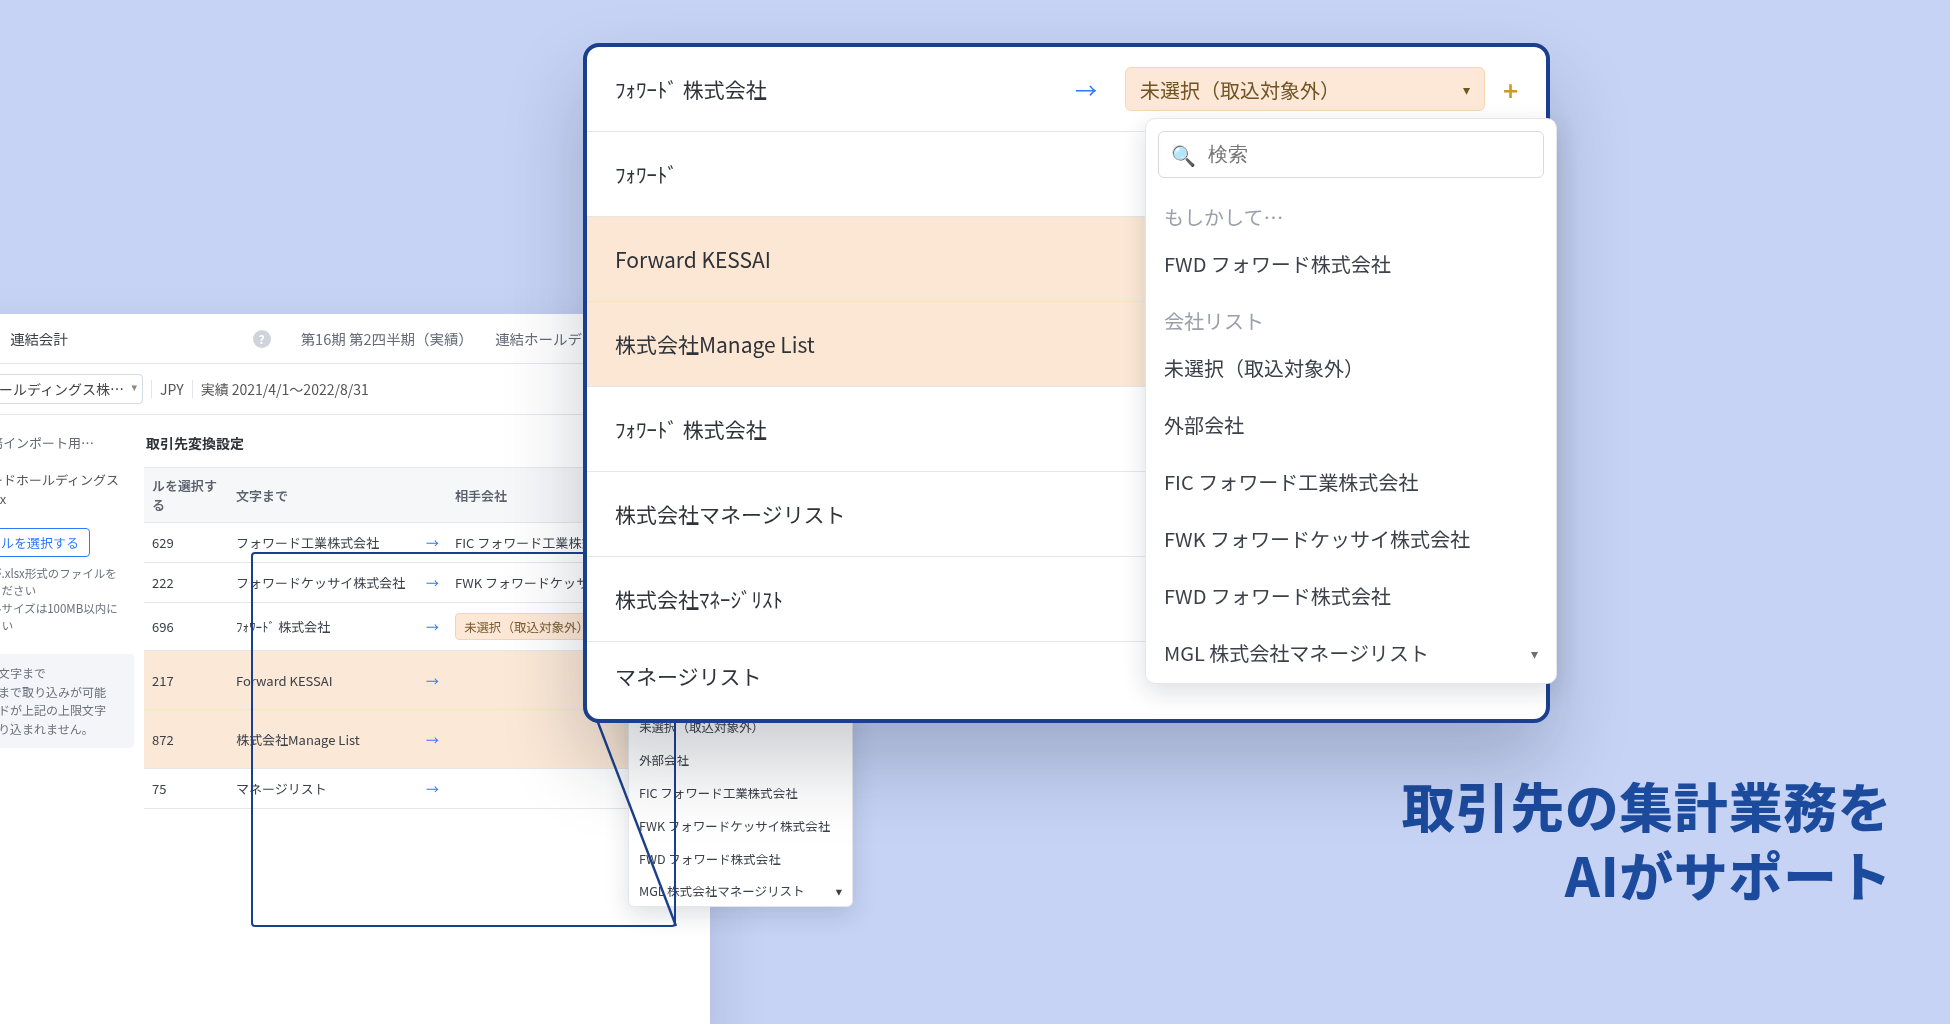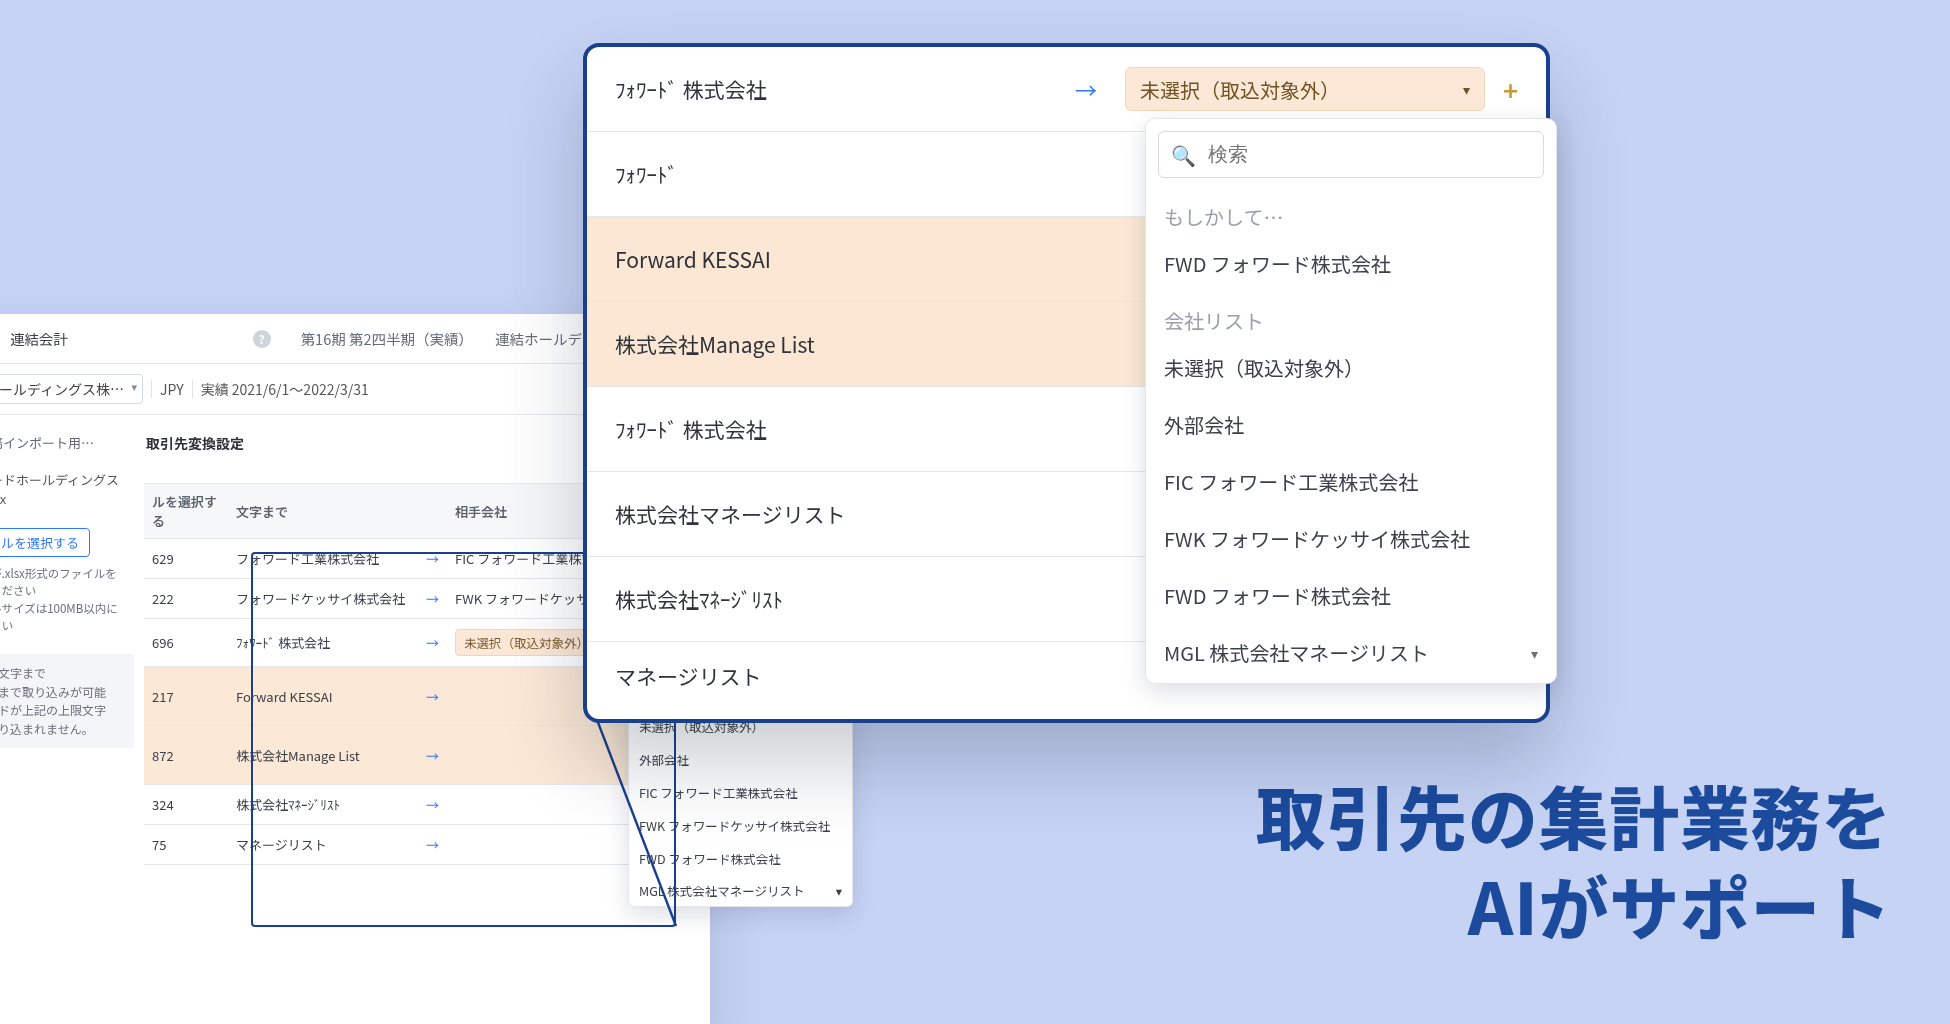--- a/index.html
+++ b/index.html
@@ -82,21 +82,21 @@
   }
   .bgcard .leftcol .hint{
     background:#f4f5f8;border-radius:4px;padding:10px 8px;color:#6b707c;
     font-size:12px;line-height:1.55;margin-top:12px
   }
 
   .bgcard .main{
     flex:1;padding:18px 0 0 0;position:relative;
   }
   .bgcard .main h3{
-    margin:0 0 30px 2px;font-weight:700;font-size:14px;color:#2f3339
+    margin:0 0 14px 2px;font-weight:700;font-size:14px;color:#2f3339
   }
   .bgcard .addonly{
     display:flex;align-items:center;gap:6px;font-size:12.5px;
     color:#555;position:absolute;right:10px;top:18px
   }
   .bgcard .addonly .cb{
     width:14px;height:14px;border:1.5px solid #9aa2b1;border-radius:3px;background:#fff
   }
   .bgcard table{
     width:100%;border-collapse:collapse;font-size:13px;color:#3c4049
@@ -190,21 +190,21 @@
   }
   .big-dd .ftr .dd{font-size:14px;color:#6b6f76}
 
   
   .connectors{position:absolute;left:0;top:0;pointer-events:none;z-index:5}
 
   
   .headline{
     position:absolute;right:58px;top:770px;text-align:right;
     color:var(--headline);font-weight:800;line-height:1.28;
-    font-size:70px;letter-spacing:.01em
+    font-size:54px;letter-spacing:.01em
   }
 
 </style>
 </head>
 <body>
 
 <div class="bgcard">
   <div class="topbar">
     <span>連結会計</span>
     <span class="help">?</span>
@@ -212,21 +212,21 @@
       <span>第16期 第2四半期（実績）</span>
       <span>連結ホールディングス</span>
       <span>連結</span>
     </span>
   </div>
   <div class="row2">
     <span class="select caret">ールディングス株…</span>
     <span class="sep"></span>
     <span>JPY</span>
     <span class="sep"></span>
-    <span>実績 2021/6/1〜2022/3/31</span>
+    <span>実績 2021/4/1〜2022/8/31</span>
   </div>
 
   <div class="body">
     <div class="leftcol">
       <span class="select caret" style="display:inline-block;width:140px">務インポート用…</span>
       <div style="margin-top:10px;color:#555">
         <span>ードホールディングス</span><br>
         <span>lsx</span>
       </div>
       <div class="fileselect">
@@ -291,27 +291,20 @@
               <td style="text-align:right;padding-right:6px"><span class="addbadge">追加</span></td>
             </tr>
             <tr class="hl">
               <td>872</td>
               <td>株式会社Manage List</td>
               <td class="arrow">→</td>
               <td><span></span></td>
               <td style="text-align:right;padding-right:6px"><span class="addbadge">追加</span></td>
             </tr>
             <tr>
-              <td>324</td>
-              <td>株式会社ﾏﾈｰｼﾞﾘｽﾄ</td>
-              <td class="arrow">→</td>
-              <td><span></span></td>
-              <td style="text-align:right;padding-right:6px"></td>
-            </tr>
-            <tr>
               <td>75</td>
               <td>マネージリスト</td>
               <td class="arrow">→</td>
               <td><span></span></td>
               <td style="text-align:right;padding-right:6px"></td>
             </tr>
           </tbody>
       </table>
     </div>
   </div>

